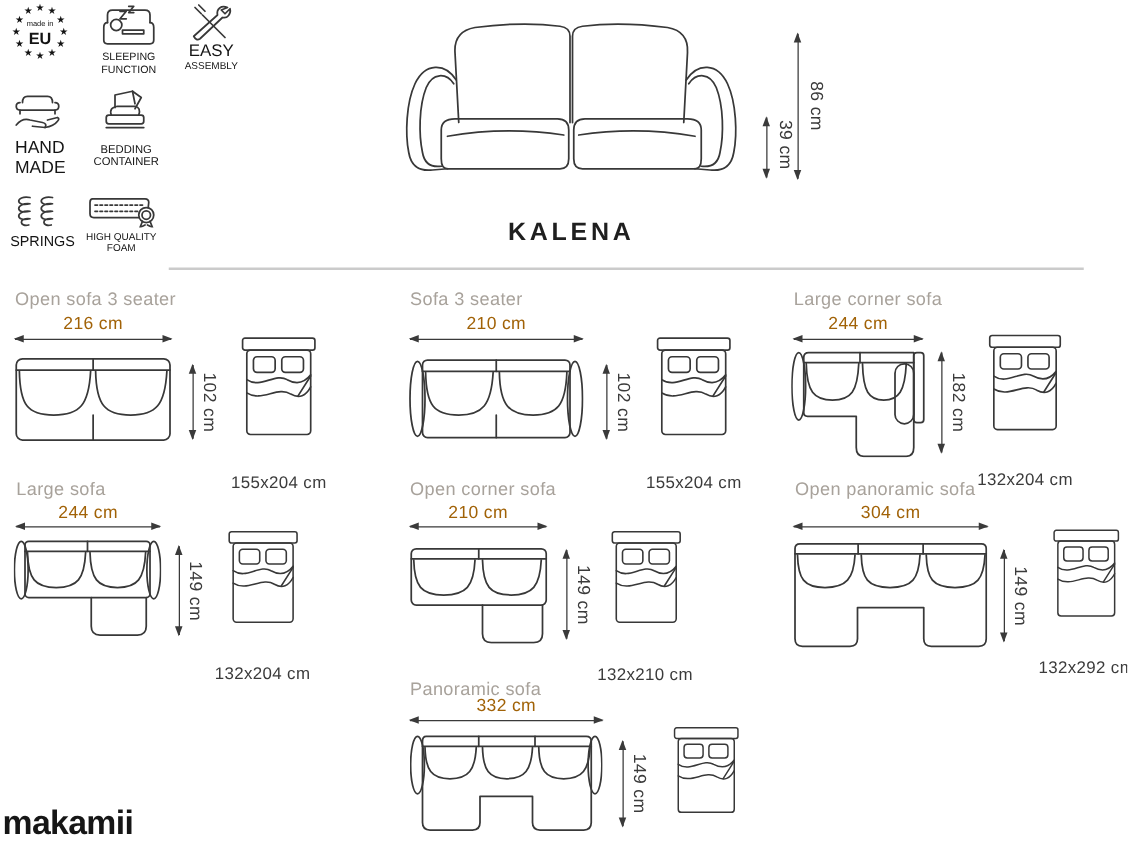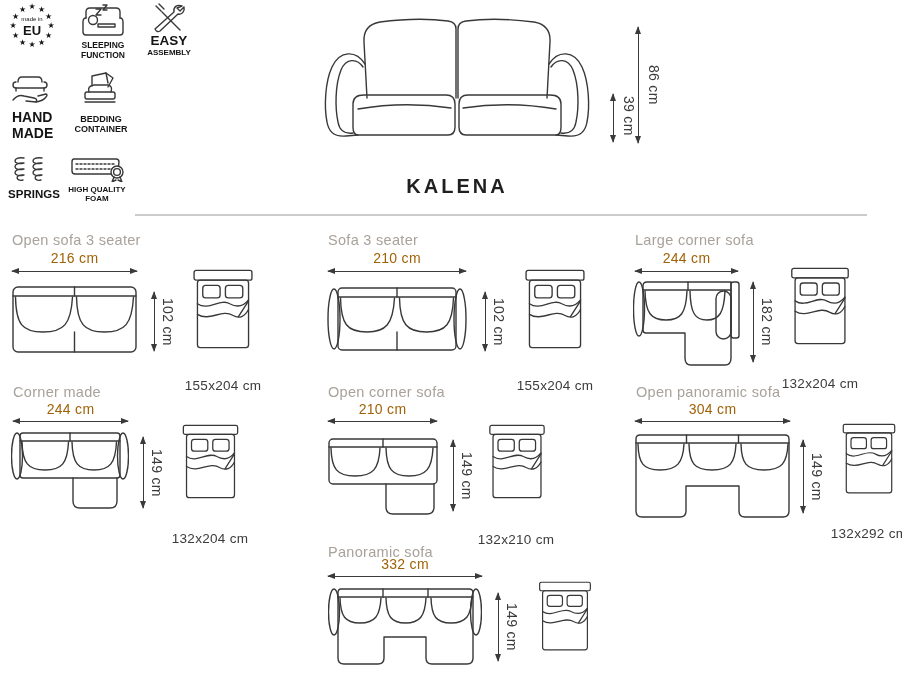--- a/index.html
+++ b/index.html
@@ -2,21 +2,21 @@
 <html><head>
 <meta charset="utf-8">
 <style>
   html,body{margin:0;padding:0;background:#fff;}
   #stage{position:relative;width:902px;height:674px;background:#ffffff;overflow:hidden;
          font-family:"Liberation Sans",sans-serif;color:#3b3b3b;}
   svg{display:block;}
   .lineart{stroke:#383838;fill:none;stroke-width:1.4;stroke-linecap:round;stroke-linejoin:round;}
   .abs{position:absolute;}
   
-  .badge-label{position:absolute;font-weight:bold;color:#141414;text-align:center;line-height:1.12;}
+  .badge-label{position:absolute;font-weight:normal;color:#141414;text-align:center;line-height:1.12;}
   
   .dimh{position:absolute;height:0;border-top:1.6px solid #3a3a3a;}
   .dimh::before{content:"";position:absolute;left:-1px;top:-4.4px;width:0;height:0;border-style:solid;
     border-width:3.5px 8px 3.5px 0;border-color:transparent #3a3a3a transparent transparent;}
   .dimh::after{content:"";position:absolute;right:-1px;top:-4.4px;width:0;height:0;border-style:solid;
     border-width:3.5px 0 3.5px 8px;border-color:transparent transparent transparent #3a3a3a;}
   .dimv{position:absolute;width:0;border-left:1.6px solid #3a3a3a;}
   .dimv::before{content:"";position:absolute;top:-1px;left:-4.4px;width:0;height:0;border-style:solid;
     border-width:0 3.5px 8px 3.5px;border-color:transparent transparent #3a3a3a transparent;}
   .dimv::after{content:"";position:absolute;bottom:-1px;left:-4.4px;width:0;height:0;border-style:solid;
@@ -228,21 +228,21 @@
       <rect x="83" y="12" width="15" height="48" rx="7.5"></rect>
     </g>
   </svg>
   <div class="dimv" style="left:753px;top:282px;height:80px"></div>
   <div class="vlabel" style="left:759px;top:282px;height:80px">182 cm</div>
   <svg class="abs" style="left:788px;top:267px" width="64" height="79">
     <use href="#bed" width="64" height="79" preserveAspectRatio="none"></use>
     </svg>
   <div class="bed-size" style="left:776px;top:349px;width:88px">132x204 cm</div>
 
-  <div class="cfg-title" style="left:13px;top:384px">Corner made</div>
+  <div class="cfg-title" style="left:13px;top:384px">Large sofa</div>
   <div class="dlabel" style="left:13px;top:401px;width:115px">244 cm</div>
   <div class="dimh" style="left:13px;top:421px;width:115px"></div>
   <svg class="abs" style="left:11px;top:431px" width="118" height="78" viewBox="0 0 118 78">
     <g class="lineart">
       <ellipse cx="6" cy="25" rx="5.5" ry="23"></ellipse>
       <ellipse cx="112" cy="25" rx="5.5" ry="23"></ellipse>
       <rect x="9" y="2" width="100" height="45" rx="3"></rect>
       <line x1="9" y1="10" x2="109" y2="10"></line>
       <line x1="59" y1="2" x2="59" y2="10"></line>
       <path d="M11 11 C11.5 32 17 39 34 39 C51 39 56.5 32 57.5 11"></path>
@@ -314,14 +314,15 @@
       <path d="M103 11 C103.5 29 108 36 123 36 C138 36 143 29 144 11"></path>
     </g>
   </svg>
   <div class="dimv" style="left:498px;top:593px;height:68px"></div>
   <div class="vlabel" style="left:504px;top:593px;height:68px">149 cm</div>
   <svg class="abs" style="left:535px;top:581px" width="60" height="71">
     <use href="#bed" width="60" height="71" preserveAspectRatio="none"></use>
     </svg>
   <div class="bed-size" style="left:520px;top:656px;width:86px">132x292 cm</div>
 
+  <div id="logo">makamii</div>
 
 </div>
 
 </body></html>

